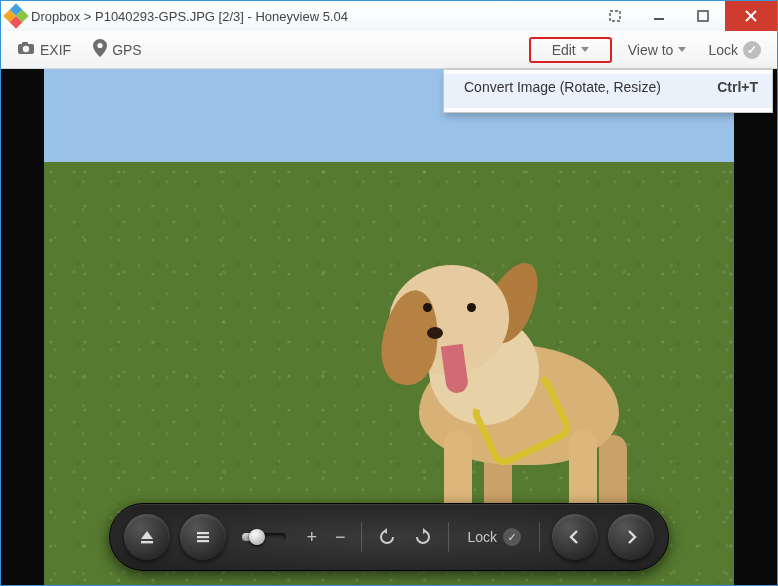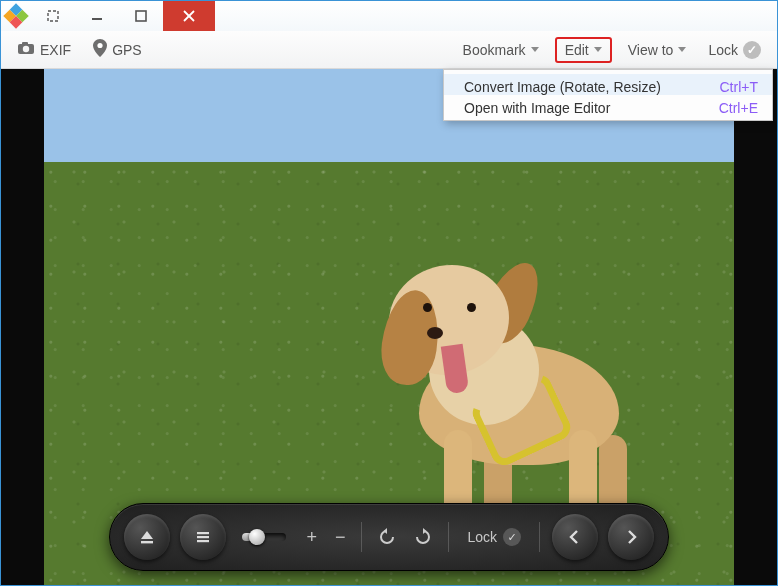--- a/index.html
+++ b/index.html
@@ -13,33 +13,33 @@
   .titlebar .title-text { flex: 1; }
   .titlebar .controls { display: flex; align-items: stretch; height: 30px; }
   .titlebar .ctl { width: 44px; display:flex; align-items:center; justify-content:center; color:#555; font-size:12px; }
   .titlebar .ctl.close { background:#cf3b2f; color:#fff; width:52px; font-size:15px; font-weight:bold; }
   .titlebar .ctl svg { display:block; }
 
   
   .toolbar { height: 38px; background: linear-gradient(#fdfdfd,#f2f3f4); border-bottom:1px solid #d9d9d9; display:flex; align-items:center; padding:0 10px; gap:10px; color:#555; font-size:14px; position: relative; }
   .toolbar .item { display:flex; align-items:center; gap:5px; padding:4px 6px; cursor:pointer; border-radius:3px; }
   .chev { width:0;height:0;border-left:4px solid transparent;border-right:4px solid transparent;border-top:5px solid #8a8a8a; }
-  .toolbar .item.edit { border: 2px solid #d22; padding:3px 8px; }
+  .toolbar .item.edit { border: 2px solid #d22; padding:3px 21px; }
   .toolbar .spacer { flex:1; }
   .lock-check { width:18px;height:18px;border-radius:50%;background:#bdbdbd;color:#fff;display:flex;align-items:center;justify-content:center;font-size:12px;font-weight:bold; }
   .view-rect { width:24px; height:14px; border:2px solid #777; position:relative; }
   .view-rect::before, .view-rect::after { content:""; position:absolute; width:2px; height:2px; background:#777; top:50%; transform:translateY(-50%);}
   .view-rect::before{left:-4px;} .view-rect::after{right:-4px;}
 
   
   .dropdown { position:absolute; top:38px; right:4px; width:330px; background:#fdfdfd; border:1px solid #c8c8c8; box-shadow:2px 3px 8px rgba(0,0,0,.25); padding:4px 0; z-index:10; }
-  .dropdown .row { display:flex; align-items:center; padding:5px 14px 0 20px; font-size:14px; color:#333; }
+  .dropdown .row { display:flex; align-items:center; padding:5px 14px 13px 20px; font-size:14px; color:#333; }
   .dropdown .row:hover, .dropdown .row.hover { background:#e9f2fb; }
   .dropdown .row .lbl { flex:1; }
-  .dropdown .row .sc { color:#8b5cf6; }
+  .dropdown .row .sc { color:#404040;font-weight:bold; }
 
   
   .viewport { flex:1; background:#0a0a0a; display:flex; justify-content:center; position:relative; overflow:hidden; }
   .photo { width: 690px; height: 518px; background: linear-gradient(#9ac2e8 0 18%, #567a2f 18% 100%); position:relative; overflow:hidden; }
   .grass-tex { position:absolute; inset:18% 0 0 0; background:
       radial-gradient(circle at 20% 30%, rgba(255,255,255,.15) 1px, transparent 2px),
       radial-gradient(circle at 60% 20%, rgba(255,255,255,.12) 1px, transparent 2px),
       radial-gradient(circle at 40% 70%, rgba(255,255,255,.1) 1px, transparent 2px),
       radial-gradient(circle at 85% 55%, rgba(0,0,0,.08) 1px, transparent 2px);
       background-size: 34px 34px, 50px 50px, 28px 28px, 40px 40px;
@@ -80,20 +80,27 @@
 
 <div class="window">
 
   <div class="titlebar">
     <span class="app-icon">
       <span class="q" style="background:#40a3e0"></span>
         <span class="q" style="background:#8cc63f"></span>
       <span class="q" style="background:#f5a623"></span>
         <span class="q" style="background:#e55"></span>
     </span>
+    <span class="title-text">
+      <span>Dropbox</span>
+      <span>&gt;</span>
+      <span>P1040293-GPS.JPG</span>
+      <span>[2/3]</span>
+      - <span>Honeyview 5.04</span>
+    </span>
     <div class="controls">
       <div class="ctl">
         <svg width="12" height="12" viewBox="0 0 12 12">
             <rect x="1" y="1" width="10" height="10" fill="none" stroke="#555" stroke-width="1.4" stroke-dasharray="3 2"></rect>
           </svg>
       </div>
       <div class="ctl">
         <svg width="12" height="12">
             <rect x="1" y="8" width="10" height="2" fill="#555"></rect>
           </svg>
@@ -126,45 +133,37 @@
     <div class="item">
       <span>
         <svg width="14" height="18" viewBox="0 0 14 18">
             <path d="M7 0C3 0 0 3 0 6.5 0 12 7 18 7 18s7-6 7-11.5C14 3 11 0 7 0z" fill="#6e6e6e"></path>
             <circle cx="7" cy="6.5" r="2.6" fill="#fff"></circle>
           </svg>
       </span>
       <span>GPS</span>
     </div>
     <div class="spacer"></div>
-    <div class="item">
-      <span>Bookmark</span>
-      <span class="chev"></span>
-    </div>
     <div class="item edit">
       <span>Edit</span>
       <span class="chev"></span>
     </div>
     <div class="item">
       <span>View to</span>
       <span class="chev"></span>
     </div>
     <div class="item">
       <span>Lock</span>
       <span class="lock-check">✓</span>
     </div>
 
     <div class="dropdown" id="edit-menu">
         <div class="row hover">
           <span class="lbl">Convert Image (Rotate, Resize)</span>
           <span class="sc">Ctrl+T</span>
-        </div>
-        <div class="row">
-          <span class="lbl">Open with Image Editor</span>
-          <span class="sc">Ctrl+E</span>
         </div>
       </div>
   </div>
 
   <div class="viewport">
     <div class="photo">
       <div class="grass-tex"></div>
       <div class="dog">
         <div class="leg l2"></div>
           <div class="leg l4"></div>

